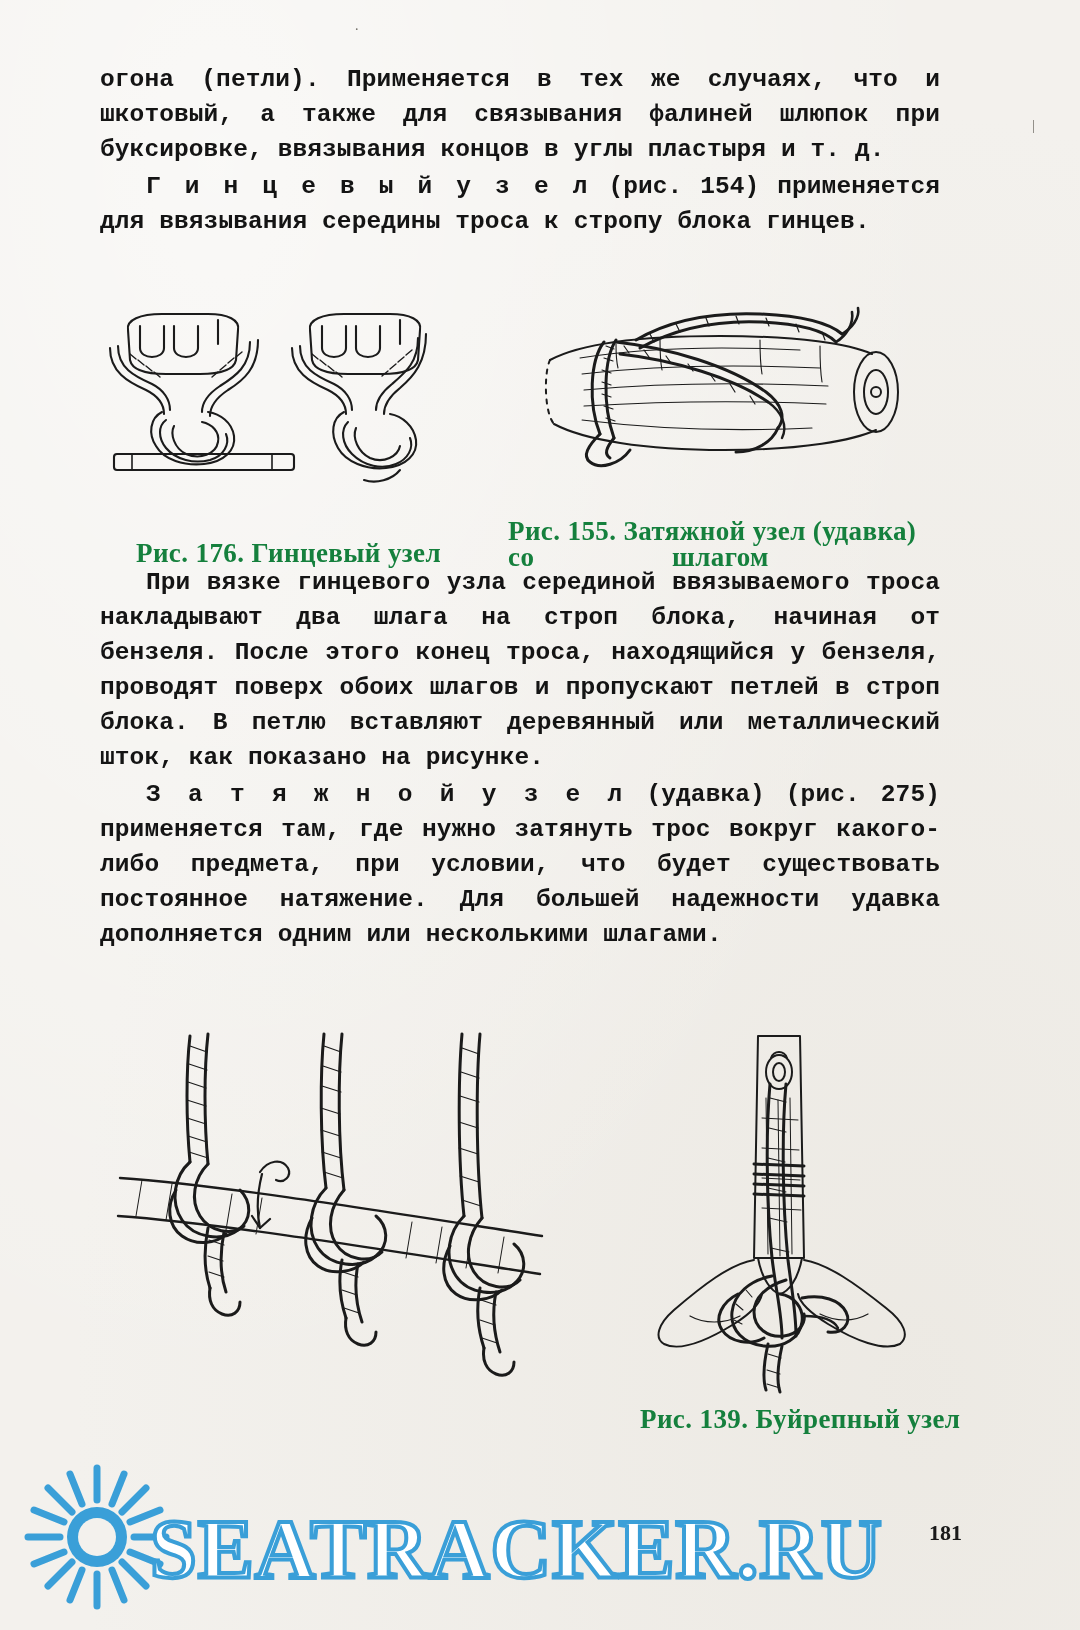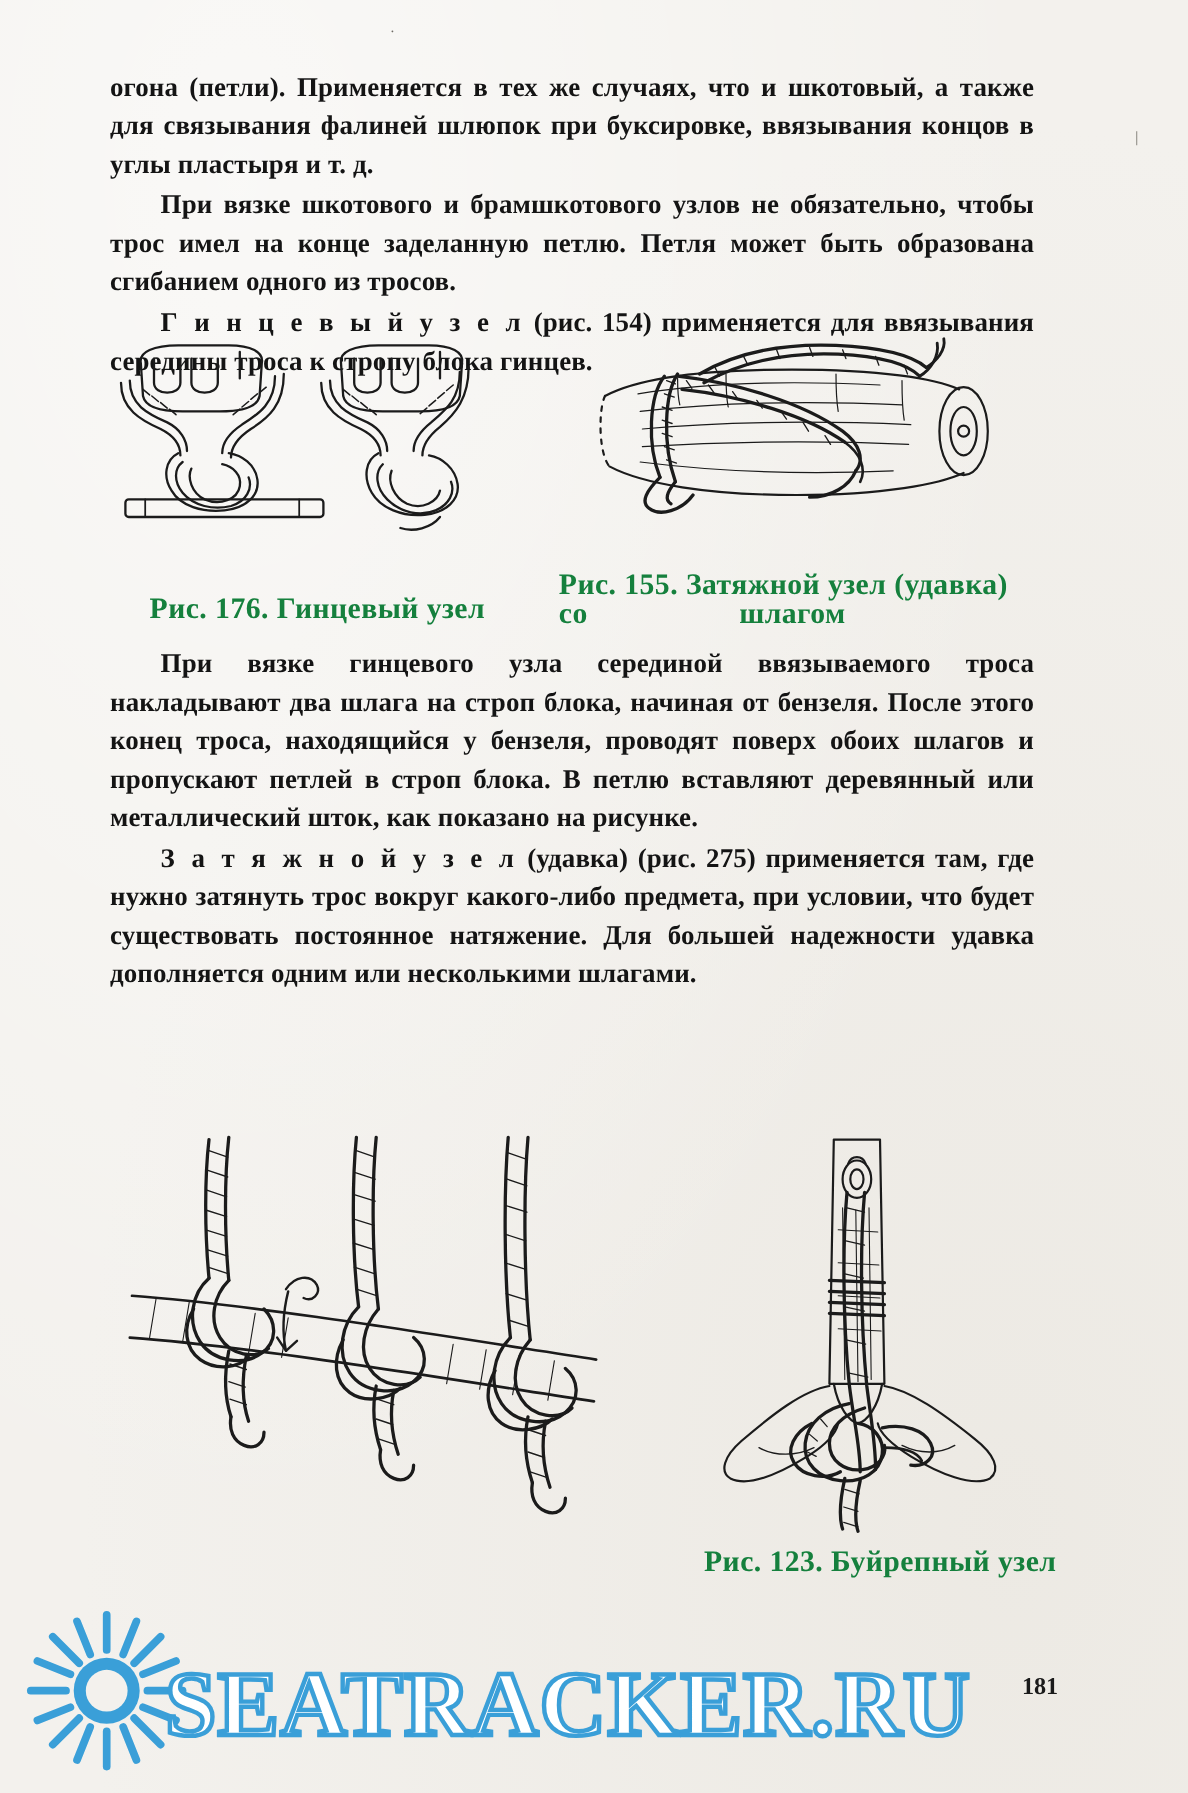--- a/index.html
+++ b/index.html
@@ -36,21 +36,21 @@
     width: 840px;
     color: #121212;
   }
   p.para {
     margin: 0 0 2px 0;
     font-size: 24.5px;
     line-height: 35px;
     text-align: justify;
     font-weight: 700;
     letter-spacing: 0.1px;
-    font-family: Liberation Serif, serif;
+    font-family: Liberation Mono, monospace;
     color: #141414;
   }
   p.para .ind {
     display: inline-block;
     width: 46px;
   }
   .spaced {
     letter-spacing: 3.2px;
   }
   
@@ -112,21 +112,20 @@
   }
 </style>
 </head>
 <body>
 
 <div class="page">
   <div class="paper-tint"></div>
 
   <div class="text-col" style="top:62px;">
     <p class="para">огона (петли). Применяется в тех же случаях, что и шкотовый, а также для связывания фалиней шлюпок при буксировке, ввязывания концов в углы пластыря и т. д.</p>
-    <p class="para"><span class="ind"></span><span>При вязке шкотового и брамшкотового узлов не обязательно, чтобы трос имел на конце заделанную петлю. Петля может быть образована сгибанием одного из тросов.</span></p>
     <p class="para"><span class="ind"></span><span class="spaced">Г и н ц е в ы й   у з е л</span> <span>(рис. 154) применяется для ввязывания середины троса к стропу блока гинцев.</span></p>
   </div>
 
   <div class="fig" style="left:100px; top:308px;">
     <svg width="340" height="210" viewBox="0 0 340 210">
       <g fill="none" stroke="#1b1b1b" stroke-width="2.1" stroke-linecap="round" stroke-linejoin="round">
 
         <path d="M28 22 C26 12 40 6 62 6 L108 6 C128 6 140 12 138 22 L136 52 C134 62 120 66 100 66 L66 66 C46 66 32 62 30 52 Z"></path>
         <path d="M40 18 L40 40 C40 46 46 49 52 49 C58 49 64 46 64 40 L64 18"></path>
         <path d="M74 18 L74 40 C74 46 80 49 86 49 C92 49 98 46 98 40 L98 18"></path>
@@ -215,21 +214,21 @@
         <path d="M258 128 C252 142 236 152 216 152" stroke-width="3"></path>
         <path d="M248 102 C262 112 268 126 262 138" stroke-width="2.4"></path>
       </g>
     </svg>
   </div>
 
   <div class="caption" style="left:508px; top:518px; width:440px; text-align:left;">Рис. 155. Затяжной узел (удавка) со</div>
   <div class="caption" style="left:672px; top:544px;">шлагом</div>
   <div class="caption" style="left:136px; top:540px;">Рис. 176. Гинцевый узел</div>
 
-  <div class="text-col" style="top:586px;">
+  <div class="text-col" style="top:565px;">
     <p class="para"><span class="ind"></span><span>При вязке гинцевого узла серединой ввязываемого троса накладывают два шлага на строп блока, начиная от бензеля. После этого конец троса, находящийся у бензеля, проводят поверх обоих шлагов и пропускают петлей в строп блока. В петлю вставляют деревянный или металлический шток, как показано на рисунке.</span></p>
     <p class="para"><span class="ind"></span><span class="spaced">З а т я ж н о й   у з е л</span> <span>(удавка) (рис. 275) применяется там, где нужно затянуть трос вокруг какого-либо предмета, при условии, что будет существовать постоянное натяжение. Для большей надежности удавка дополняется одним или несколькими шлагами.</span></p>
   </div>
 
   <div class="fig" style="left:112px; top:1030px;">
     <svg width="520" height="370" viewBox="0 0 520 370">
       <g fill="none" stroke="#1b1b1b" stroke-width="2" stroke-linecap="round" stroke-linejoin="round">
 
         <path d="M8 148 C120 156 300 186 430 206" stroke-width="2.4"></path>
         <path d="M6 186 C118 194 298 224 428 244" stroke-width="2.4"></path>
@@ -319,21 +318,21 @@
         <path d="M118 316 C114 334 112 350 116 362" stroke-width="3"></path>
         <path d="M132 318 C128 336 126 352 130 364" stroke-width="3"></path>
         <path d="M118 326 l13 4 M117 342 l13 4 M117 356 l13 4" stroke-width="1.1"></path>
 
         <path d="M152 270 C172 266 190 272 196 284 C202 296 192 306 178 304" stroke-width="3"></path>
         <path d="M154 288 C172 288 184 292 188 300" stroke-width="2.4"></path>
       </g>
     </svg>
   </div>
 
-  <div class="caption" style="left:640px; top:1406px;">Рис. 123. Буйрепный узел</div>
+  <div class="caption" style="left:640px; top:1406px;">Рис. 139. Буйрепный узел</div>
 
   <div class="page-number">181</div>
 
   <span class="tiny-mark" style="left:355px; top:18px;">.</span>
   <span class="tiny-mark" style="left:1032px; top:118px;">|</span>
 
   <div class="watermark">
     <svg class="wm-sun" width="150" height="150" viewBox="0 0 150 150">
       <g fill="#3a9fd8">
         <circle cx="75" cy="75" r="30"></circle>

